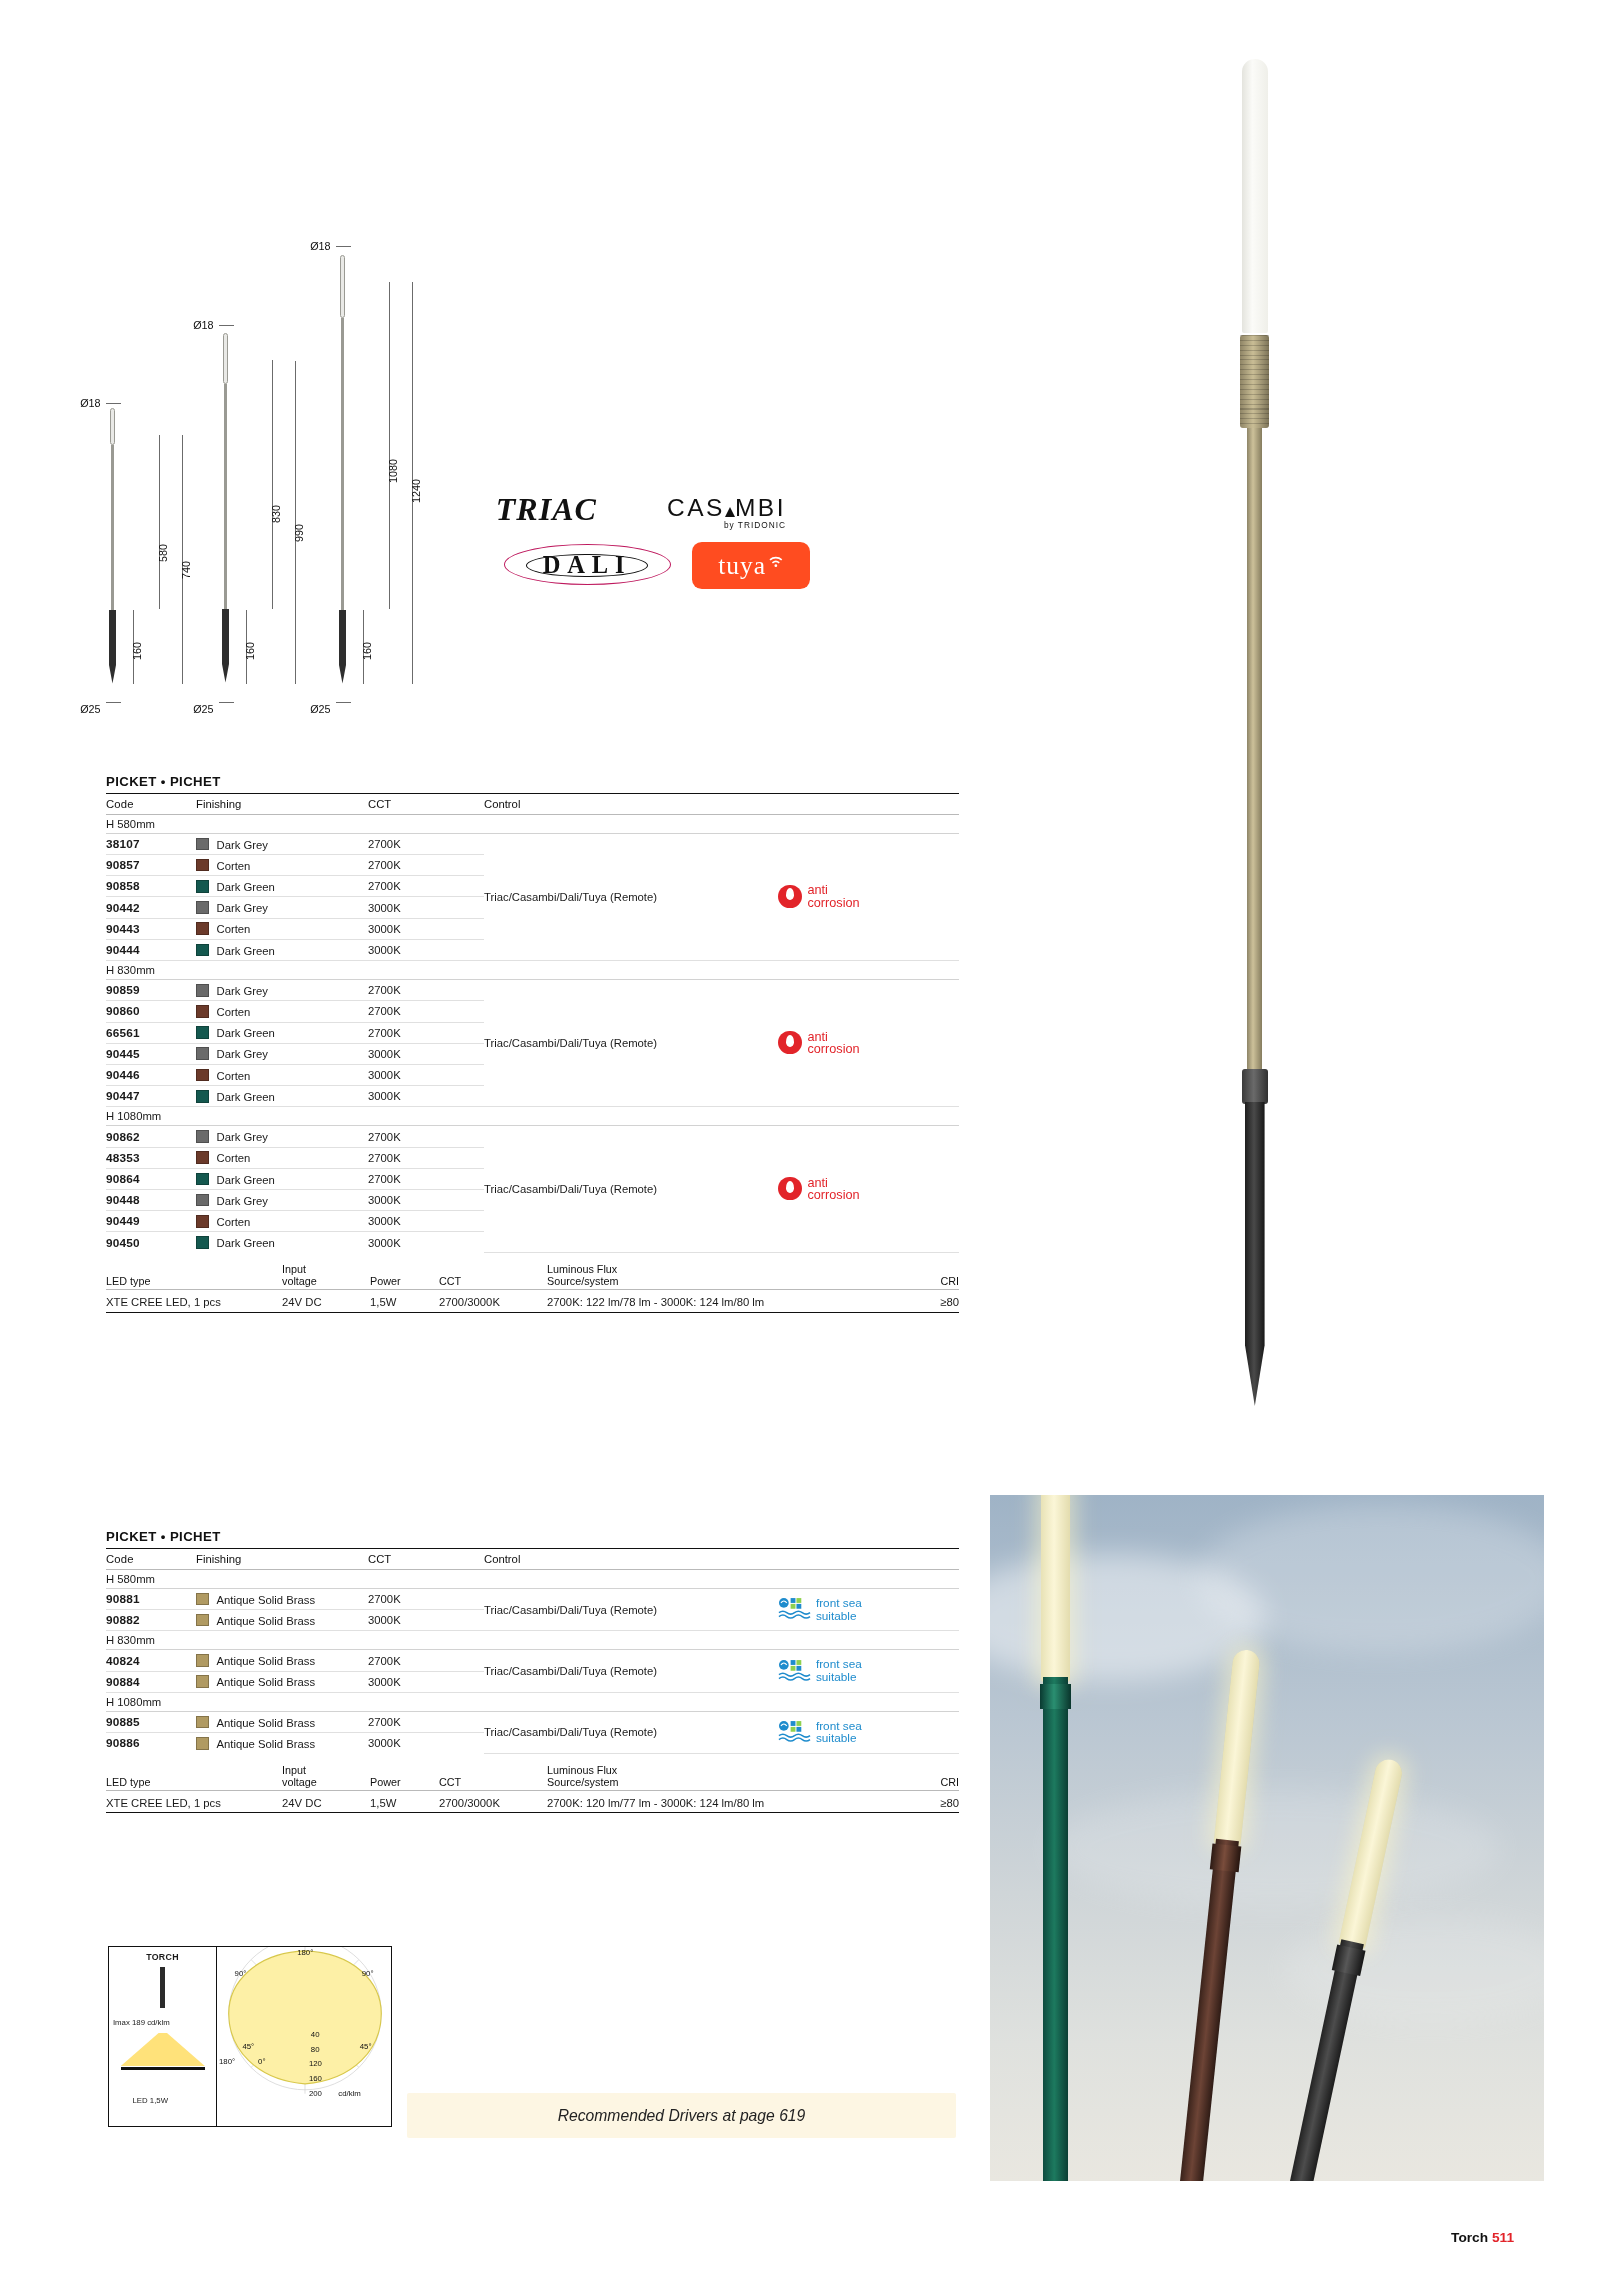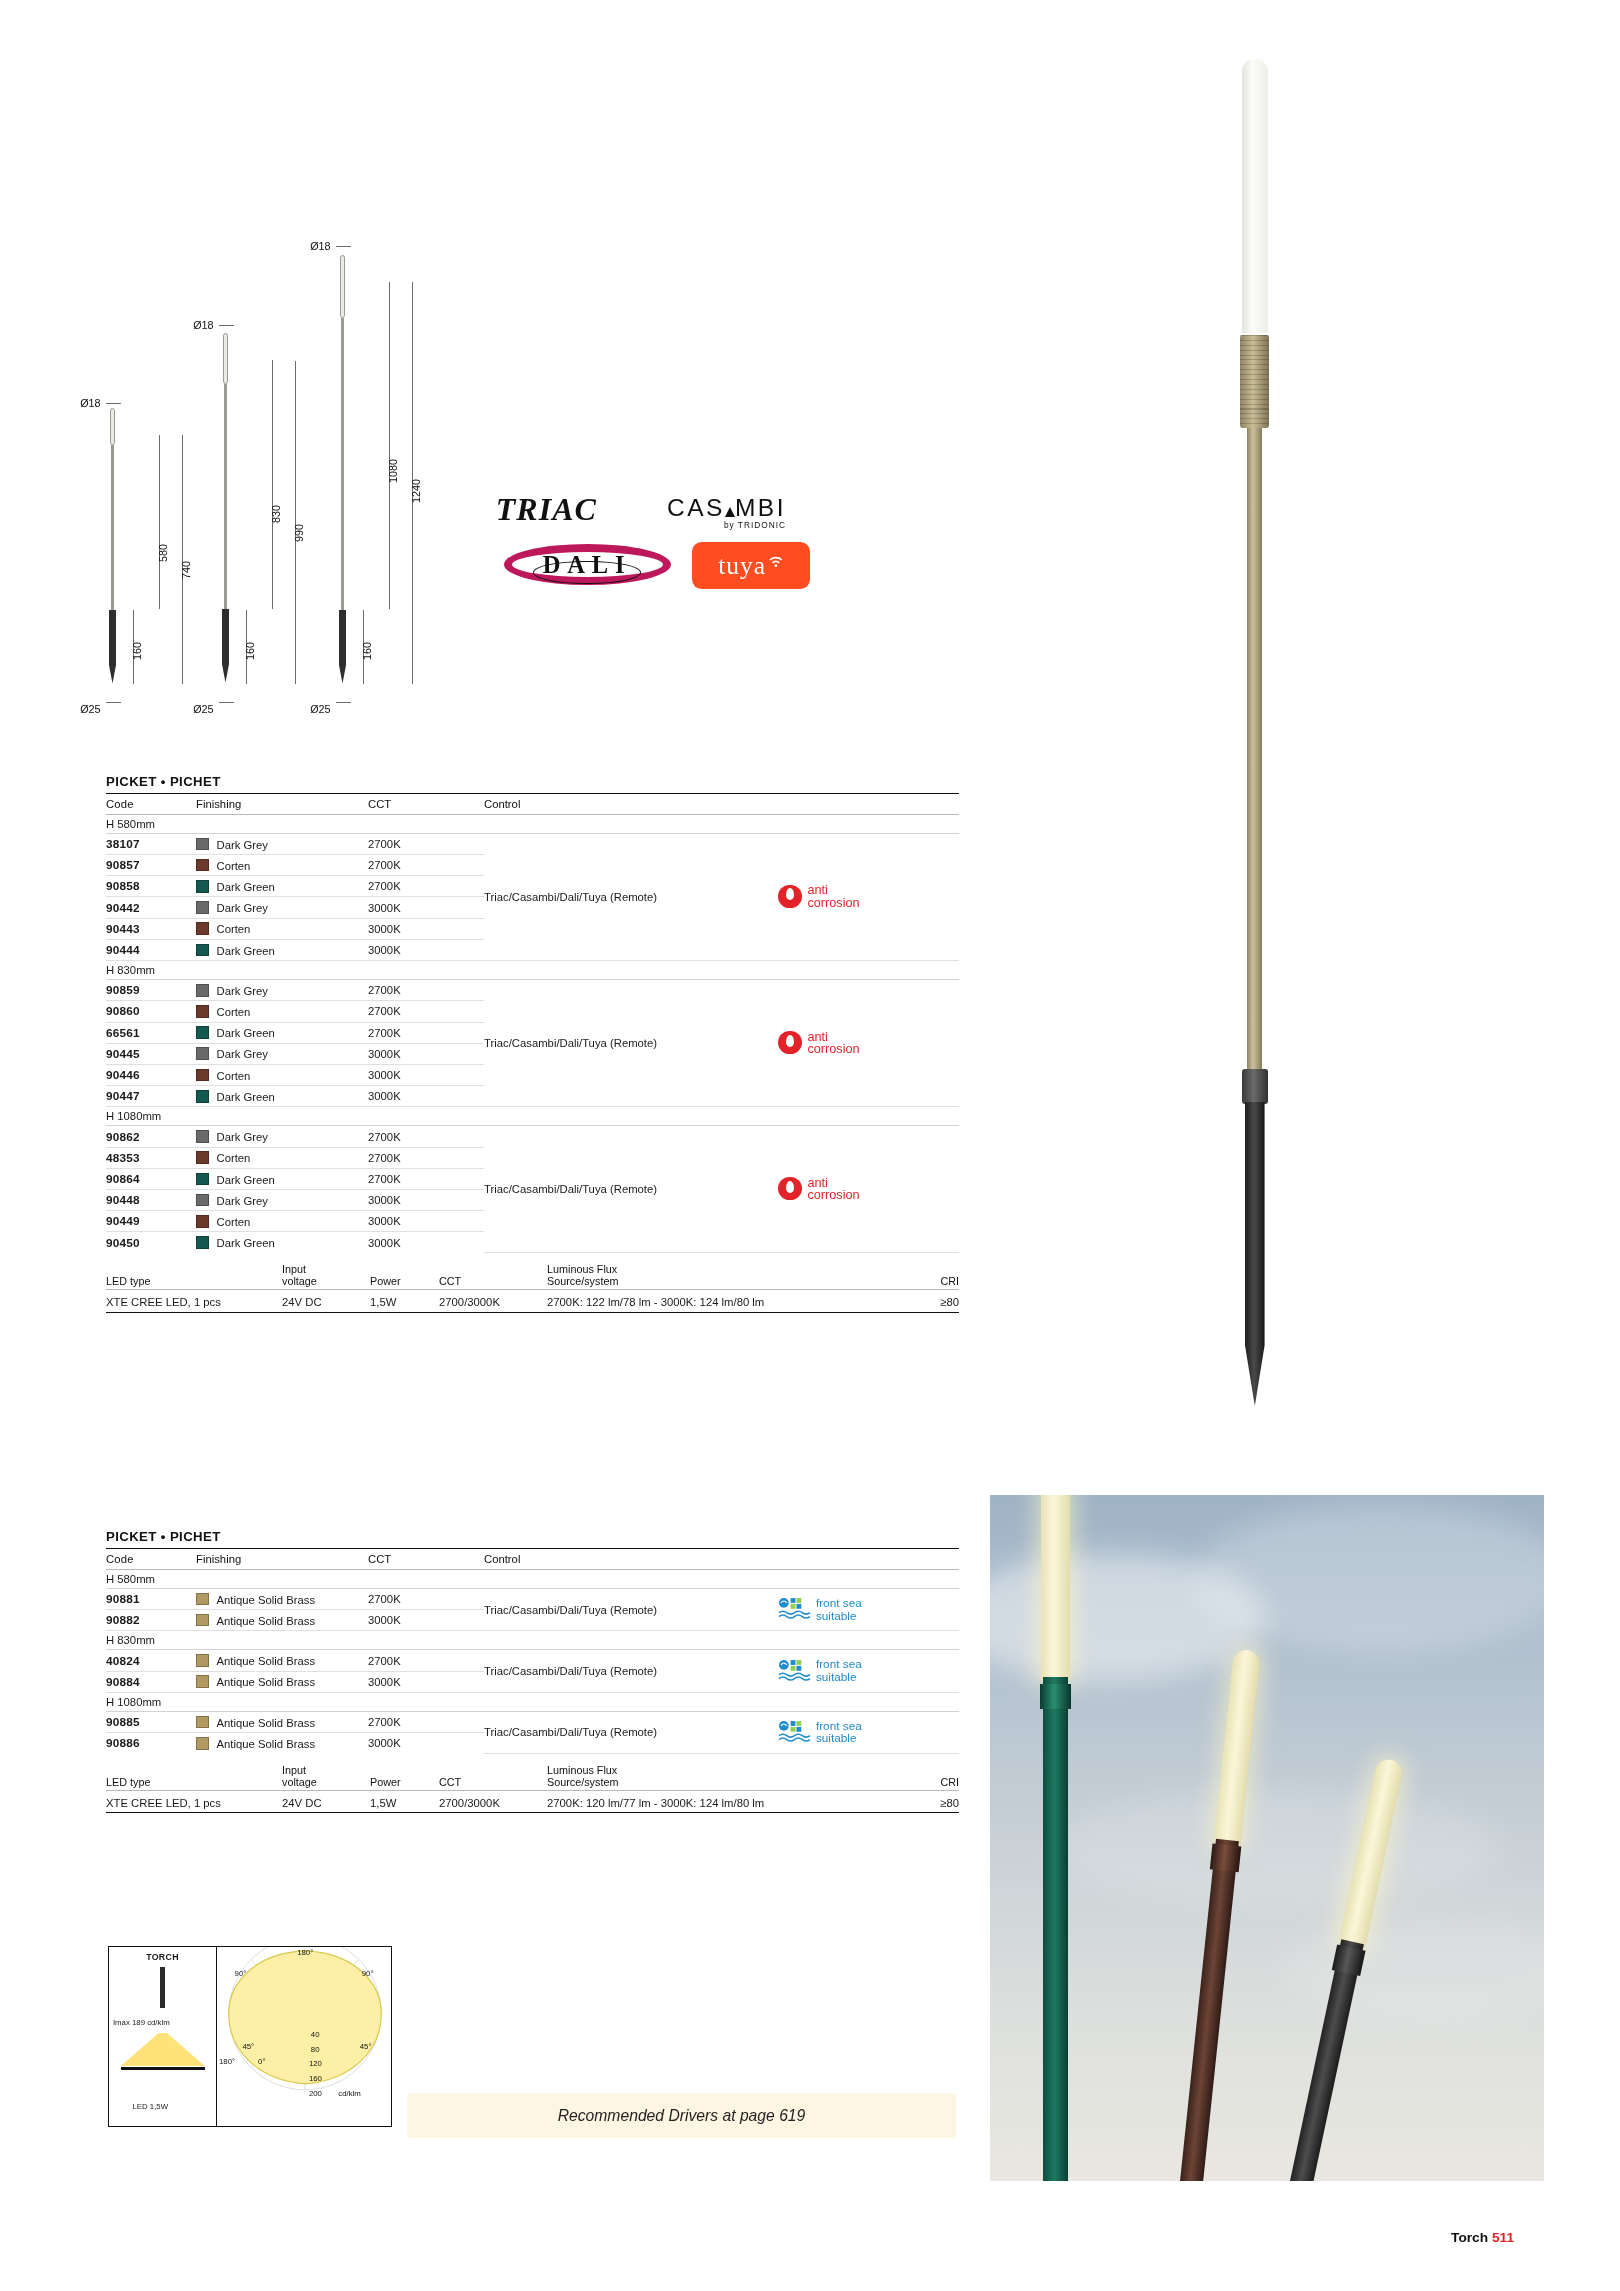--- a/index.html
+++ b/index.html
@@ -44,21 +44,21 @@
   .casambi { position:absolute; left:181px; top:8.8px; }
   .casambi .c-main { font-size:24.5px; letter-spacing:2.5px; color:#111; font-weight:400;}
   .casambi .c-sub { font-size:8.3px; letter-spacing:1px; color:#111; text-align:right; margin-top:-2px;}
   .casambi .c-diamond {
     display:inline-block; width:0;height:0;
     border-left:5.9px solid transparent;border-right:5.9px solid transparent;
     border-bottom:10.8px solid #111; vertical-align:-1px;
   }
   .dali {
     position:absolute; left:17.6px; top:59px; width:167px; height:41px;
-    border:8px solid #be185d; border-radius:50%;
+    border:1px solid #be185d; border-radius:50%;
     display:flex; align-items:center; justify-content:center;
     font-size:24.5px; letter-spacing:6.9px; font-weight:bold; color:#111;
     font-family:"Liberation Serif", serif;
   }
   .dali::after{
     content:""; position:absolute; left:21.6px; right:21.6px; top:8.8px; height:21.6px;
     border:1.5px solid #111; border-radius:50%;
   }
   .tuya {
     position:absolute; left:206px; top:57px; width:118px; height:47px;
@@ -117,21 +117,21 @@
   table.led td { padding:5.9px 0 3.9px; font-size:11.3px; border-bottom:1.1px solid #111; }
 
   
   #photo-box {
     position:absolute; left:108px; top:1946px; width:284px; height:181px;
     border:1px solid #111; background:#fff;
   }
   #photo-box .pb-left { position:absolute; left:0; top:0; width:108px; height:100%; border-right:1px solid #111;}
   #photo-box .pb-title { font-size:8.8px; font-weight:bold; text-align:center; margin-top:4.9px; letter-spacing:0.3px;}
   #photo-box .pb-imax { position:absolute; left:3.9px; top:71px; font-size:7.8px;}
-  #photo-box .pb-led { position:absolute; left:23.5px; bottom:15px; font-size:7.8px;margin-top:32px;}
+  #photo-box .pb-led { position:absolute; left:23.5px; bottom:21px; font-size:7.8px;margin-top:32px;}
   #photo-box .pb-lamp {
     position:absolute; left:51px; top:19.6px; width:4.9px; height:41px; background:#2b2b2b;
   }
   #photo-box .pb-cone {
     position:absolute; left:11.8px; top:86px; width:84px; height:33px;
     background:#ffe27a; clip-path: polygon(45% 0, 55% 0, 100% 100%, 0 100%);
   }
   #photo-box .pb-bar{ position:absolute;left:11.8px;top:120px;width:84px;height:2.9px;background:#111;}
   #photo-box .pb-right { position:absolute; left:108px; top:0; right:0; bottom:0; }
   .polar-svg { position:absolute; left:0; top:0; }

